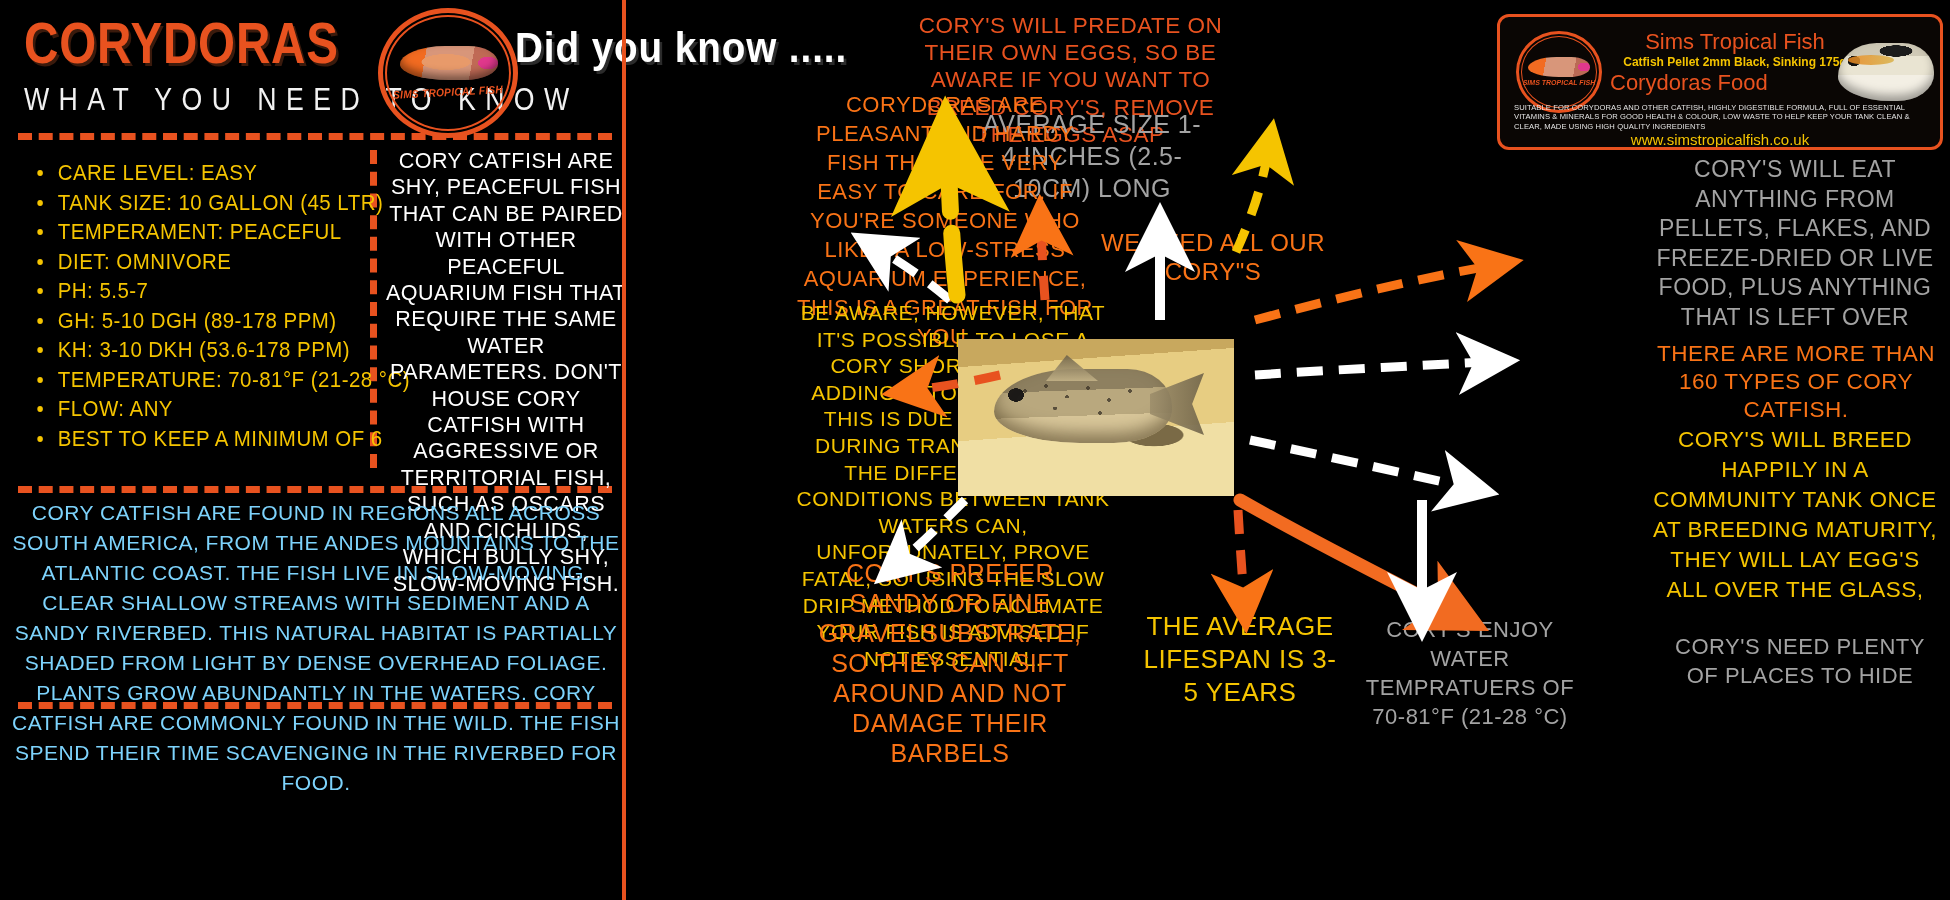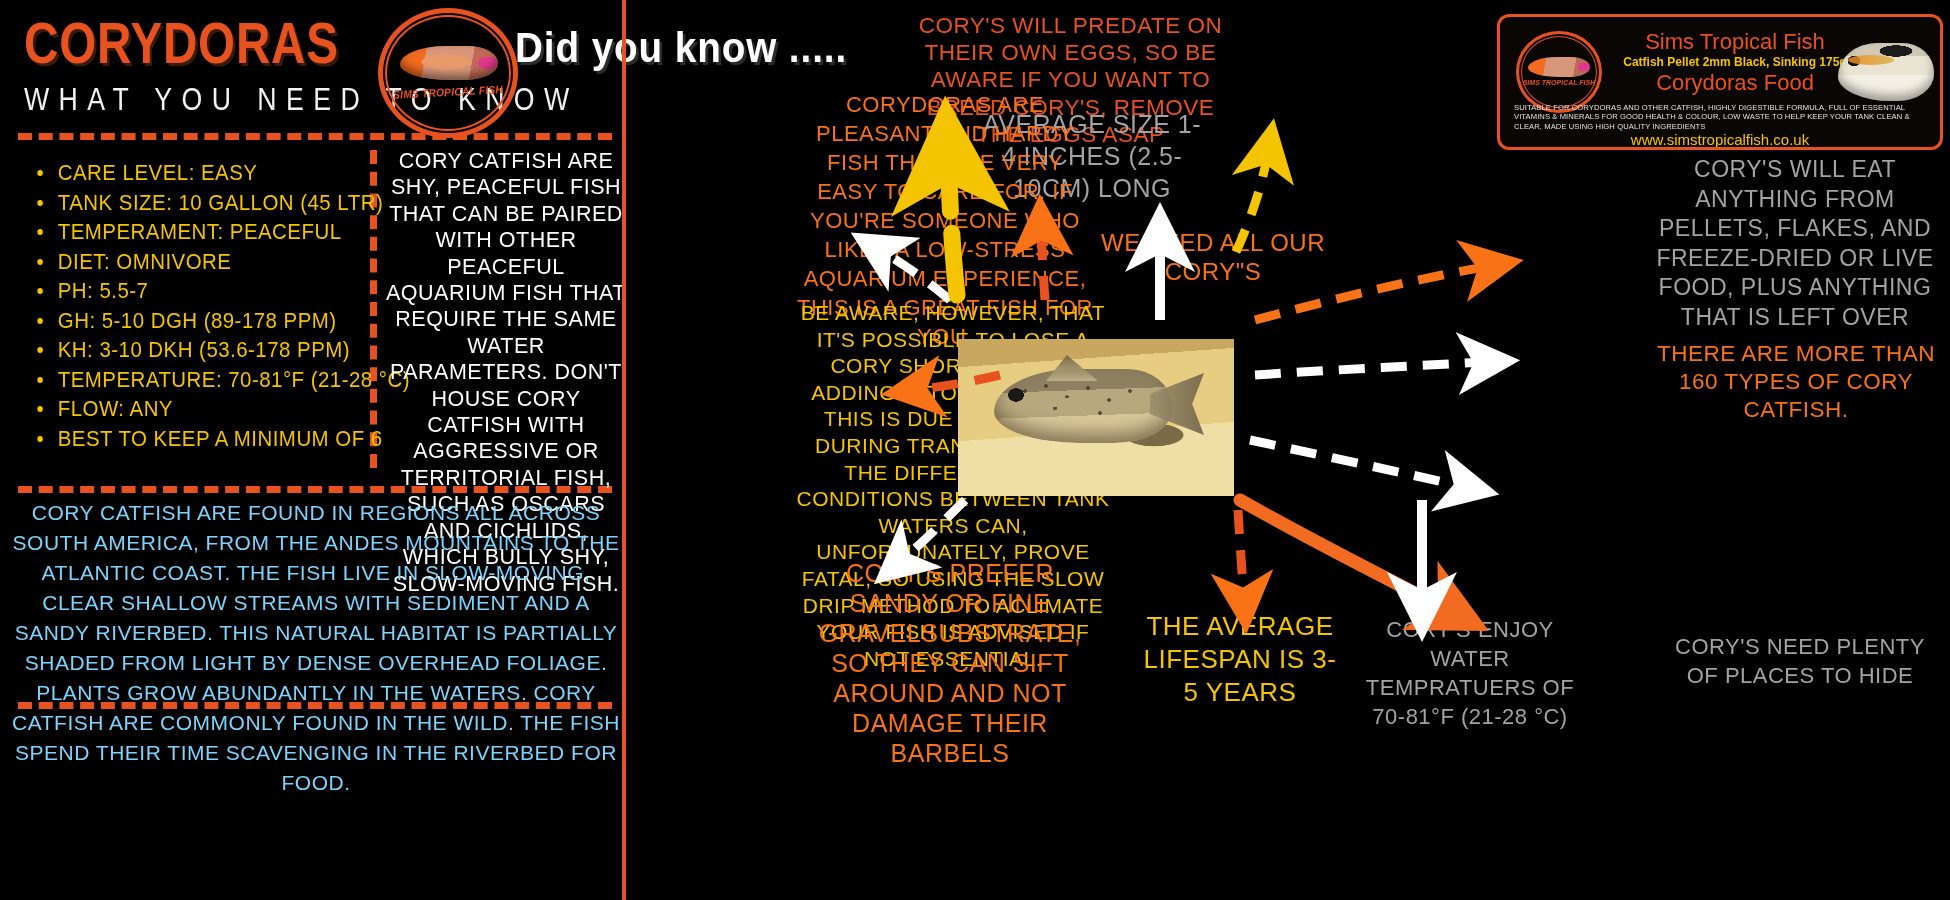--- a/index.html
+++ b/index.html
@@ -75,21 +75,21 @@
   #label .lbadge .f{position:absolute;left:12px;top:26px;width:62px;height:20px;
      background:radial-gradient(ellipse 9px 6px at 56px 10px,#e0388c 0 70%,transparent 71%),
                 linear-gradient(100deg,#F26B21 0 28%,#d8967a 28% 74%,#bb6a55 74% 100%);
      border-radius:46% 30% 34% 50%/54% 50% 48% 46%;}
   #label .lbadge .t{position:absolute;left:4px;top:48px;width:78px;text-align:center;
      font-size:7px;font-weight:700;color:#E8521F;font-style:italic;}
   #label .brand{position:absolute;left:110px;top:12px;width:250px;text-align:center;
      font-size:22px;color:#E8521F;font-weight:400;}
   #label .variant{position:absolute;left:100px;top:38px;width:270px;text-align:center;
      font-size:12px;color:#F5C400;font-weight:700;}
-  #label .product{position:absolute;left:110px;top:53px;width:250px;text-align:center;
+  #label .product{position:absolute;left:110px;top:53px;width:250px;text-align:left;
      font-size:22px;color:#E8521F;}
   #label .fineprint{position:absolute;left:14px;top:86px;width:412px;text-align:left;
      font-size:7.6px;line-height:9.4px;color:#e6e6e6;font-weight:400;letter-spacing:.1px;}
   #label .url{position:absolute;left:14px;top:114px;width:412px;text-align:center;
      font-size:15px;color:#F5C400;}
   #label .cory{position:absolute;right:6px;top:26px;width:96px;height:58px;
      background:
        radial-gradient(ellipse 9px 7px at 16px 18px,#111 0 70%,transparent 72%),
        radial-gradient(ellipse 26px 9px at 58px 8px,#1c1c1c 0 62%,transparent 64%),
        linear-gradient(180deg,#cfc9b6 0 22%,#e9e4d2 22% 56%,#f3efe4 56% 100%);
@@ -183,20 +183,21 @@
   <div class="abs cond up tb lorange" style="left:800px;top:558px;width:300px;font-size:25px;line-height:30px;">CORY'S PREFER SANDY OR FINE GRAVELSUBSTRATE, SO THEY CAN SIFT AROUND AND NOT DAMAGE THEIR BARBELS</div>
 
   <div class="abs cond up tb yellow" style="left:1140px;top:610px;width:200px;font-size:26px;line-height:33px;">THE AVERAGE LIFESPAN IS 3-5 YEARS</div>
 
   <div class="abs cond up tb white" style="left:1355px;top:615px;width:230px;font-size:22px;line-height:29px;">CORY'S ENJOY WATER TEMPRATUERS OF 70-81°F (21-28 °C)</div>
 
   <div class="abs cond up tb white" style="left:1650px;top:155px;width:290px;font-size:23px;line-height:29.5px;">CORY'S WILL EAT ANYTHING FROM PELLETS, FLAKES, AND FREEZE-DRIED OR LIVE FOOD, PLUS ANYTHING THAT IS LEFT OVER</div>
 
   <div class="abs cond up tb lorange" style="left:1646px;top:340px;width:300px;font-size:22.5px;line-height:28px;">THERE ARE MORE THAN 160 TYPES OF CORY CATFISH.</div>
 
+  <div class="abs cond up tb yellow" style="left:1650px;top:425px;width:290px;font-size:22.5px;line-height:30px;">CORY'S WILL BREED HAPPILY IN A COMMUNITY TANK ONCE AT BREEDING MATURITY, THEY WILL LAY EGG'S ALL OVER THE GLASS,</div>
 
   <div class="abs cond up tb white" style="left:1660px;top:632px;width:280px;font-size:22px;line-height:29px;">CORY'S NEED PLENTY OF PLACES TO HIDE</div>
 
   <div class="abs" id="label">
     <div class="lbadge">
       <div class="r1"></div>
       <div class="r2"></div>
       <div class="f"></div>
       <div class="t">SIMS TROPICAL FISH</div>
     </div>

